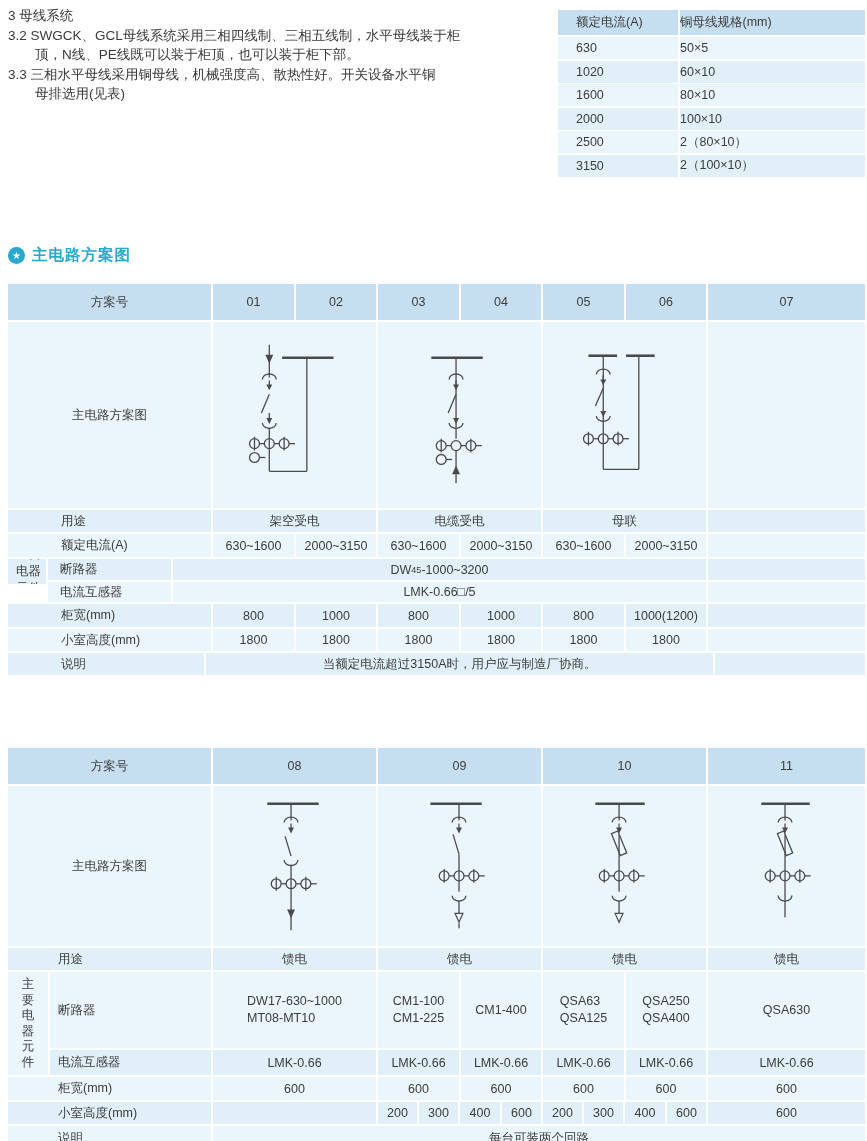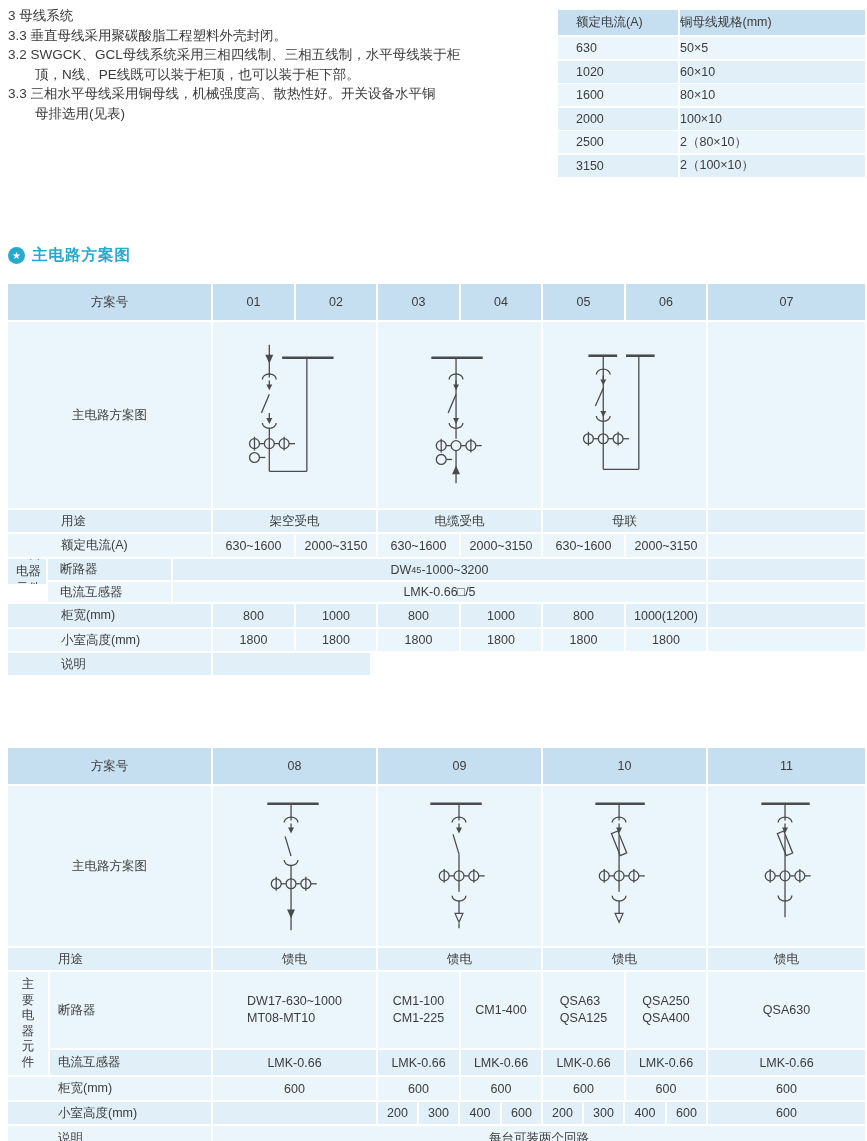--- a/index.html
+++ b/index.html
@@ -55,21 +55,20 @@
   svg .fl{fill:#4a4a4a;stroke:none;}
   svg .hl{fill:#ebf5fc;stroke:#4a4a4a;stroke-width:1.2;}
 </style>
 </head>
 <body>
 
 <div class="page">
 
   <div class="notes">
     <div class="ln">3 母线系统</div>
-    <div class="ln">3.3 垂直母线采用聚碳酸脂工程塑料外壳封闭。</div>
     <div class="ln">3.2 SWGCK、GCL母线系统采用三相四线制、三相五线制，水平母线装于柜</div>
     <div class="ln ind">顶，N线、PE线既可以装于柜顶，也可以装于柜下部。</div>
     <div class="ln">3.3 三相水平母线采用铜母线，机械强度高、散热性好。开关设备水平铜</div>
     <div class="ln ind">母排选用(见表)</div>
   </div>
 
   <div class="side-table">
     <div class="str head">
       <div class="sc sc1 bgH">额定电流(A)</div>
       <div class="sc sc2 bgH">铜母线规格(mm)</div>
@@ -250,20 +249,21 @@
       <div class="c w83 bgB">1800</div>
       <div class="c w82 bgB">1800</div>
       <div class="c w83 bgB">1800</div>
       <div class="c w82 bgB">1800</div>
       <div class="c w83 bgB">1800</div>
       <div class="c w82 bgB">1800</div>
       <div class="c w159 bgB"></div>
     </div>
     <div class="tr h22">
       <div class="c w205 bgA left lblpad">说明</div>
+      <div class="c w495 bgA">当额定电流超过3150A时，用户应与制造厂协商。</div>
       <div class="c w159 bgA"></div>
     </div>
   </div>
 
   <div class="t t2">
     <div class="tr h24">
       <div class="c w205 bgH">方案号</div>
       <div class="c w165 bgH">08</div>
       <div class="c w165 bgH">09</div>
       <div class="c w165 bgH">10</div>

